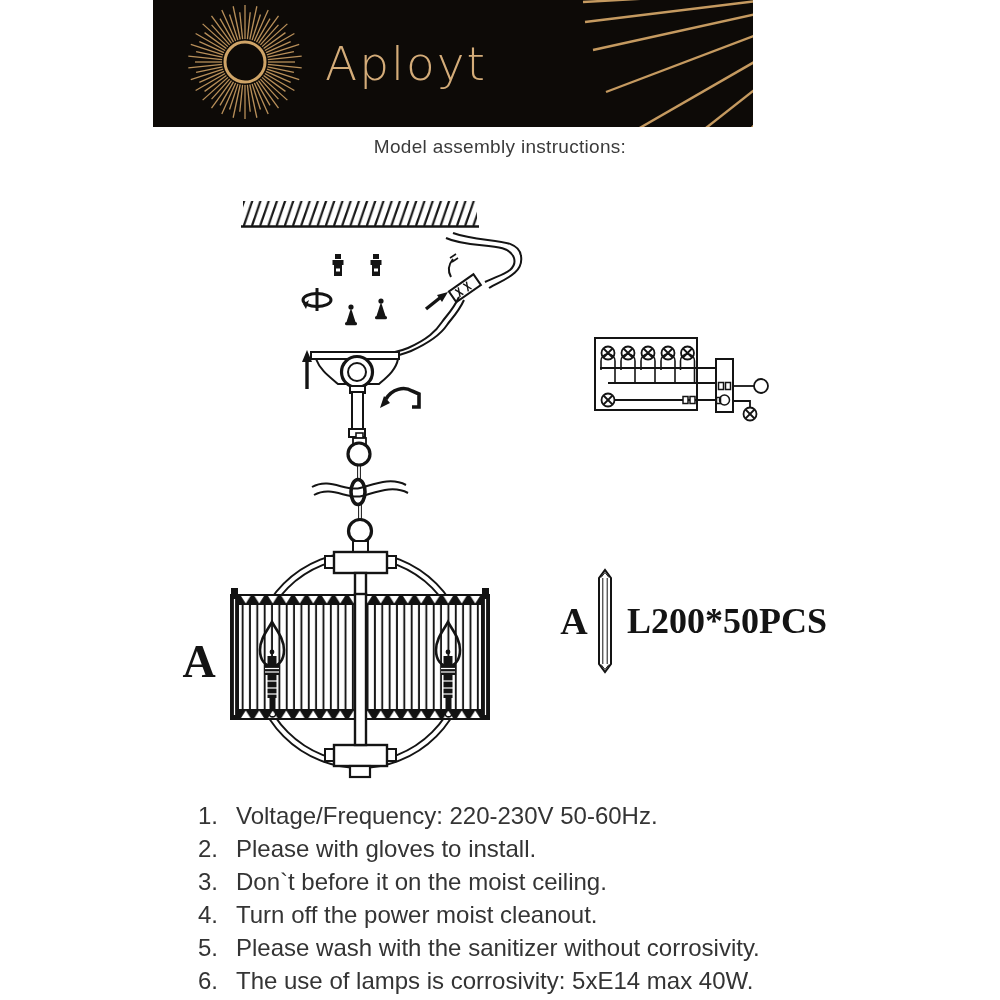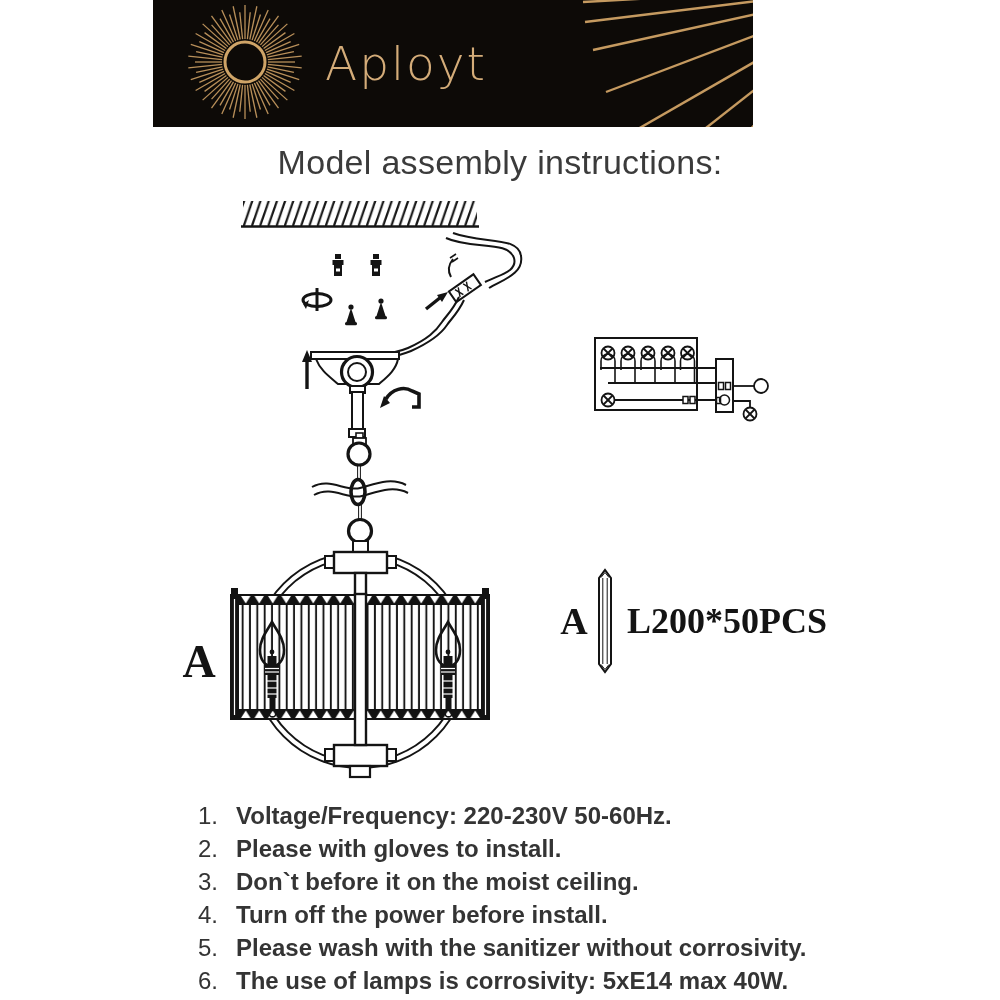--- a/index.html
+++ b/index.html
@@ -1,24 +1,24 @@
 <!DOCTYPE html>
 <html><head>
 <meta charset="utf-8">
 <style>
   html,body{margin:0;padding:0;background:#ffffff;}
   body{width:1000px;height:1000px;position:relative;font-family:"Liberation Sans",sans-serif;overflow:hidden;}
   .banner{position:absolute;left:153px;top:0;width:600px;height:127px;background:#0d0a07;overflow:hidden;}
   .banner svg{position:absolute;left:0;top:0;}
-  .title-block{position:absolute;left:150px;top:147px;width:700px;text-align:center;color:#3b3b3b;font-size:34px;line-height:31px;letter-spacing:.3px;}
+  .title-block{position:absolute;left:150px;top:131px;width:700px;text-align:center;color:#3b3b3b;font-size:19px;line-height:31px;letter-spacing:.3px;}
   .diagram-svg{position:absolute;left:0;top:0;width:1000px;height:1000px;}
   .instructions{position:absolute;left:198px;top:799px;width:620px;color:#343434;font-size:24px;}
   .instructions .row{display:flex;line-height:33px;}
   .instructions .num{width:38px;flex:0 0 38px;}
-  .instructions .txt{flex:1;font-weight:bold;}
+  .instructions .txt{flex:1;}
 </style>
 </head>
 <body>
 
 <div class="banner">
   <svg width="695" height="127" viewBox="0 0 695 127">
     <g id="sunburst">
         <line x1="115" y1="62" x2="142" y2="62" stroke="#b9905a" stroke-width="1.3"></line>
         <line x1="114.87400359347029" y1="64.40415465515603" x2="148.68774803599158" y2="67.95812240625625" stroke="#b9905a" stroke-width="1.3"></line>
         <line x1="114.49739481687753" y1="66.78196888880846" x2="140.90738003669028" y2="72.39558454088797" stroke="#b9905a" stroke-width="1.3"></line>
@@ -355,21 +355,21 @@
   <div class="row">
     <span class="num">2.</span>
     <span class="txt">Please with gloves to install.</span>
   </div>
   <div class="row">
     <span class="num">3.</span>
     <span class="txt">Don`t before it on the moist ceiling.</span>
   </div>
   <div class="row">
     <span class="num">4.</span>
-    <span class="txt">Turn off the power before install.</span>
+    <span class="txt">Turn off the power moist cleanout.</span>
   </div>
   <div class="row">
     <span class="num">5.</span>
     <span class="txt">Please wash with the sanitizer without corrosivity.</span>
   </div>
   <div class="row">
     <span class="num">6.</span>
     <span class="txt">The use of lamps is corrosivity: 5xE14 max 40W.</span>
   </div>
 </div>

